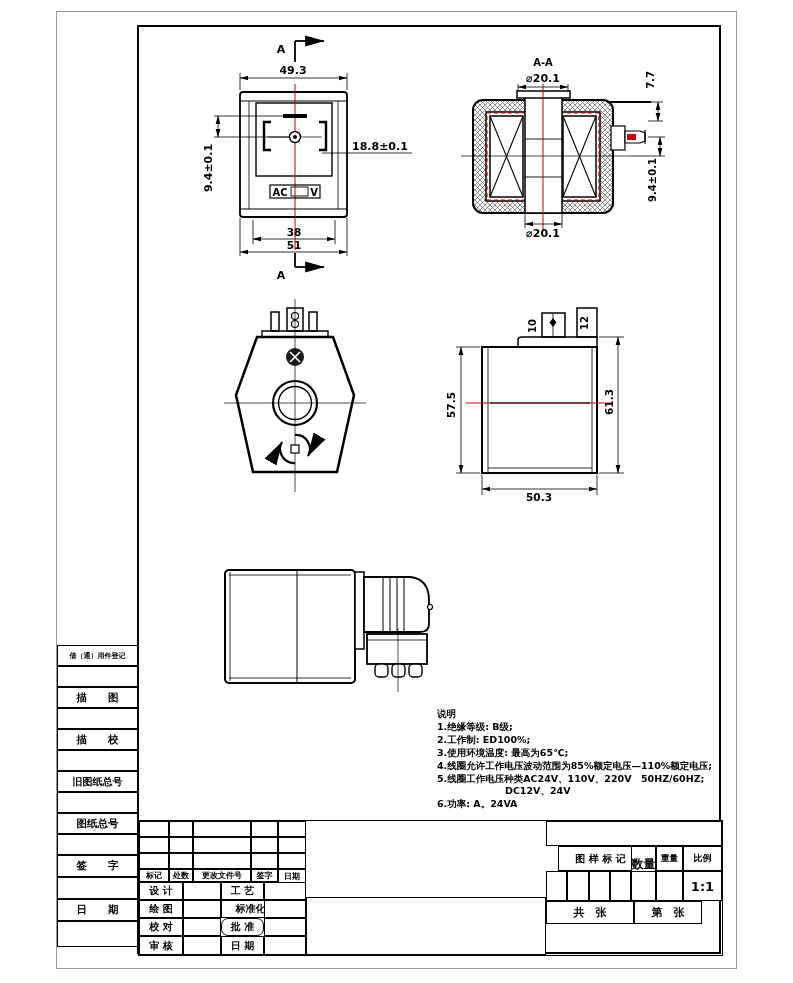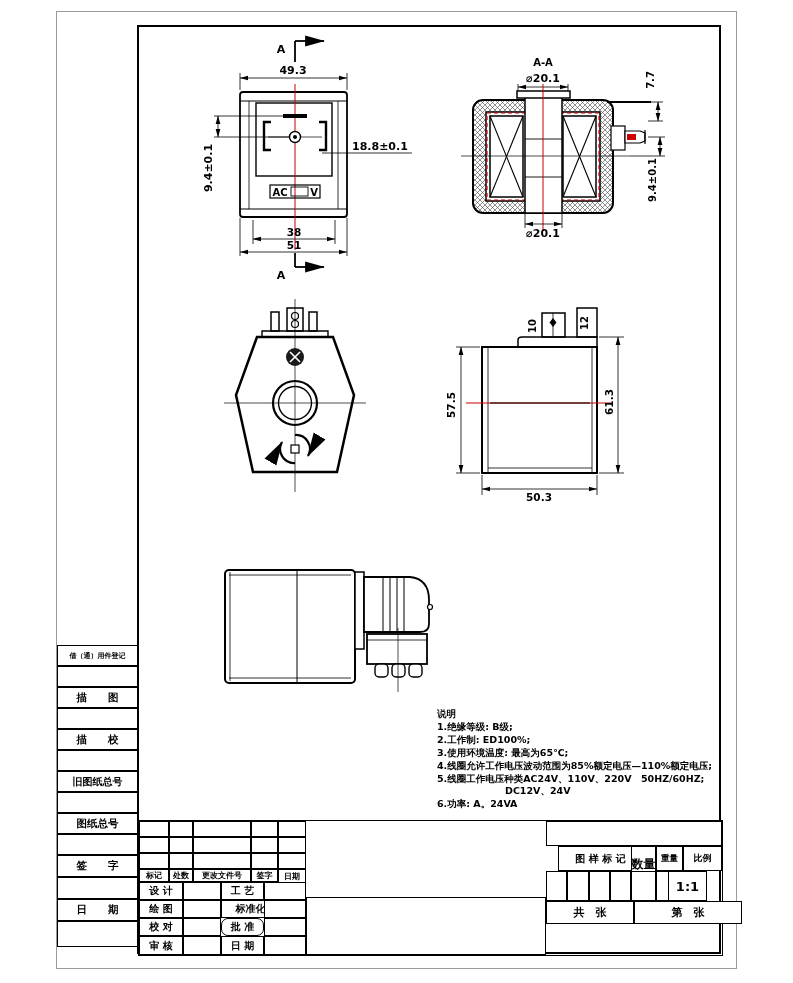--- a/index.html
+++ b/index.html
@@ -285,17 +285,17 @@
     <div class="c" style="left:419px;top:25px;width:85px;height:25px;font-size:10px;">图 样 标 记</div>
     <div class="c" style="left:492px;top:25px;width:25px;height:37px;font-size:12px;">数量</div>
     <div class="c" style="left:517px;top:25px;width:27px;height:25px;font-size:8.5px;">重量</div>
     <div class="c" style="left:544px;top:25px;width:39px;height:25px;font-size:9px;">比例</div>
     <div class="c" style="left:407px;top:50px;width:21px;height:30px;"></div>
     <div class="c" style="left:428px;top:50px;width:22px;height:30px;"></div>
     <div class="c" style="left:450px;top:50px;width:21px;height:30px;"></div>
     <div class="c" style="left:471px;top:50px;width:21px;height:30px;"></div>
     <div class="c" style="left:492px;top:50px;width:25px;height:30px;"></div>
     <div class="c" style="left:517px;top:50px;width:27px;height:30px;"></div>
-    <div class="c" style="left:529px;top:50px;width:39px;height:30px;font-size:13px;">1:1</div>
+    <div class="c" style="left:544px;top:50px;width:39px;height:30px;font-size:13px;">1:1</div>
     <div class="c" style="left:407px;top:80px;width:88px;height:23px;font-size:11px;">共　张</div>
-    <div class="c" style="left:495px;top:80px;width:108px;height:23px;font-size:11px;">第　张</div>
+    <div class="c" style="left:495px;top:80px;width:68px;height:23px;font-size:11px;">第　张</div>
   </div>
 </div>
 
 </body></html>

